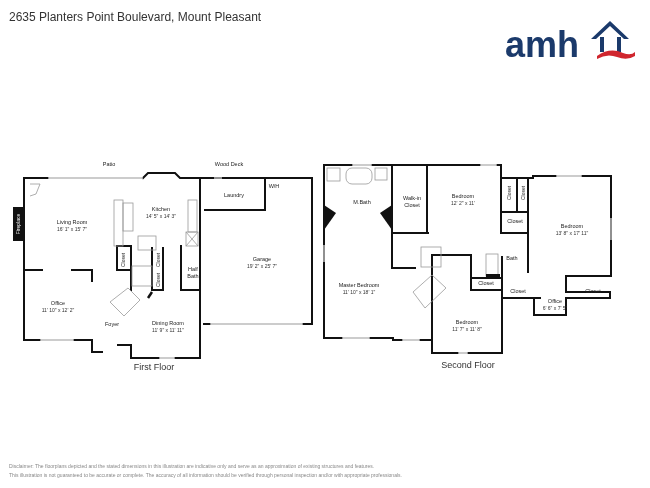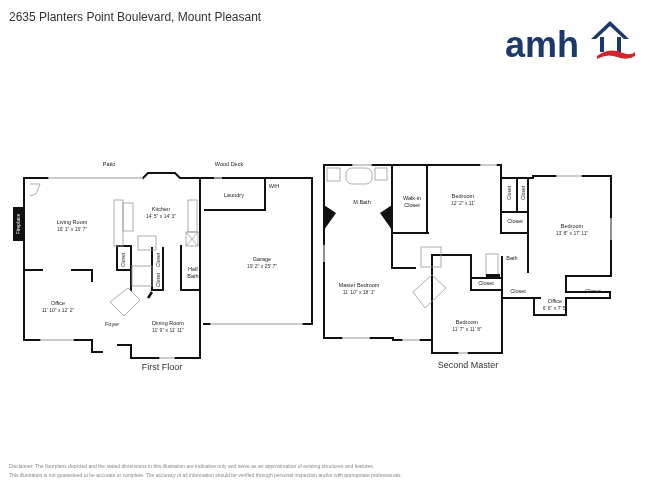--- a/index.html
+++ b/index.html
@@ -144,35 +144,35 @@
 <div class="room-label" style="left:234px;top:192px"><span>Laundry</span></div>
 <div class="room-label" style="left:262px;top:256px"><span>Garage</span><span class="dim">19' 2" x 25' 7"</span></div>
 <div class="room-label" style="left:58px;top:300px"><span>Office</span><span class="dim">11' 10" x 12' 2"</span></div>
 <div class="room-label" style="left:112px;top:321px"><span>Foyer</span></div>
 <div class="room-label" style="left:168px;top:320px"><span>Dining Room</span><span class="dim">11' 9" x 11' 11"</span></div>
 <div class="room-label" style="left:193px;top:266px;width:16px;white-space:normal"><span>Half Bath</span></div>
 <div class="vlabel" style="left:116px;top:257px">Closet</div>
 <div class="vlabel" style="left:151px;top:257px">Closet</div>
 <div class="vlabel" style="left:151px;top:277px">Closet</div>
 
-<div class="floor-title" style="left:162px;top:362px">First Floor</div>
+<div class="floor-title" style="left:154px;top:362px">First Floor</div>
 
 <div class="room-label" style="left:362px;top:199px"><span>M.Bath</span></div>
 <div class="room-label" style="left:412px;top:195px;width:24px;white-space:normal"><span>Walk-in Closet</span></div>
 <div class="room-label" style="left:463px;top:193px"><span>Bedroom</span><span class="dim">12' 2" x 11'</span></div>
 <div class="room-label" style="left:572px;top:223px"><span>Bedroom</span><span class="dim">13' 8" x 17' 11"</span></div>
 <div class="room-label" style="left:359px;top:282px"><span>Master Bedroom</span><span class="dim">11' 10" x 18' 1"</span></div>
 <div class="room-label" style="left:512px;top:255px"><span>Bath</span></div>
 <div class="room-label" style="left:467px;top:319px"><span>Bedroom</span><span class="dim">11' 7" x 11' 8"</span></div>
 <div class="room-label" style="left:555px;top:298px"><span>Office</span><span class="dim">6' 6" x 7' 5"</span></div>
 <div class="vlabel" style="left:502px;top:190px">Closet</div>
 <div class="vlabel" style="left:516px;top:190px">Closet</div>
 <div class="room-label" style="left:515px;top:218px"><span>Closet</span></div>
 <div class="room-label" style="left:486px;top:280px"><span>Closet</span></div>
 <div class="room-label" style="left:518px;top:288px"><span>Closet</span></div>
 <div class="room-label" style="left:593px;top:288px"><span>Closet</span></div>
 
-<div class="floor-title" style="left:468px;top:360px">Second Master</div>
+<div class="floor-title" style="left:468px;top:360px">Second Floor</div>
 
 <div class="disclaimer">
   <div>Disclaimer: The floorplans depicted and the stated dimensions in this illustration are indicative only and serve as an approximation of existing structures and features.</div>
   <div>This illustration is not guaranteed to be accurate or complete. The accuracy of all information should be verified through personal inspection and/or with appropriate professionals.</div>
 </div>
 
 </body></html>

